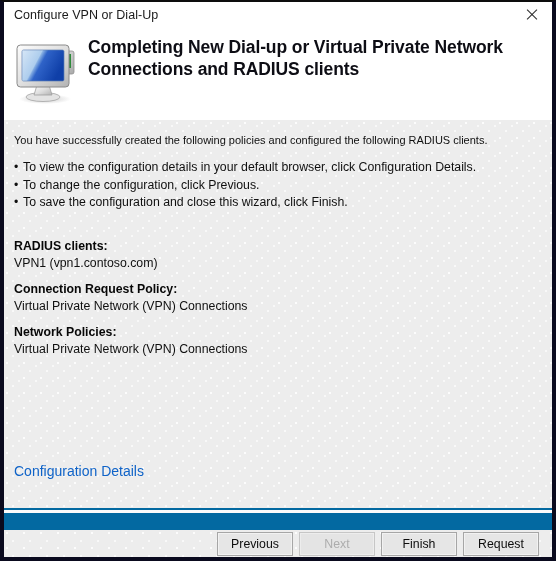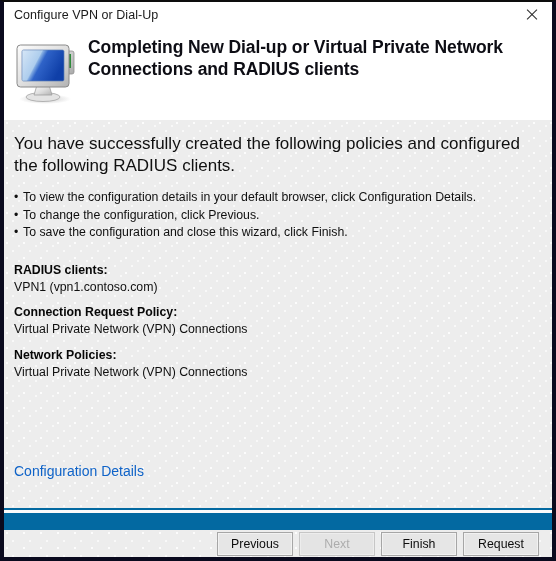--- a/index.html
+++ b/index.html
@@ -115,21 +115,21 @@
       radial-gradient(circle at 9px 11px, rgba(255,255,255,0.7) 0.7px, rgba(255,255,255,0) 1.1px),
       radial-gradient(circle at 15px 6px, rgba(255,255,255,0.6) 0.7px, rgba(255,255,255,0) 1.1px),
       #ededed;
     background-size: 17px 15px, 17px 15px, 17px 15px, auto;
     box-sizing: border-box;
     padding: 0 10px;
     overflow: hidden;
   }
 
   .intro {
-    font-size: 17px;
+    font-size: 11px;
     color: #101010;
     margin-top: 13px;
     line-height: 1.3;
   }
 
   .bullets {
     margin-top: 12px;
     font-size: 12.3px;
     color: #101010;
   }
@@ -139,21 +139,21 @@
     line-height: 1.42;
   }
   .bullet-dot {
     width: 9px;
     min-width: 9px;
     text-align: left;
     font-size: 12.3px;
     line-height: 1.42;
   }
 
-  .summary { margin-top: 20px; }
+  .summary { margin-top: 26px; }
   .summary-group { margin-bottom: 9px; }
   .summary-label {
     font-size: 12.3px;
     font-weight: bold;
     color: #070707;
     line-height: 1.38;
   }
   .summary-value {
     font-size: 12.3px;
     color: #101010;

